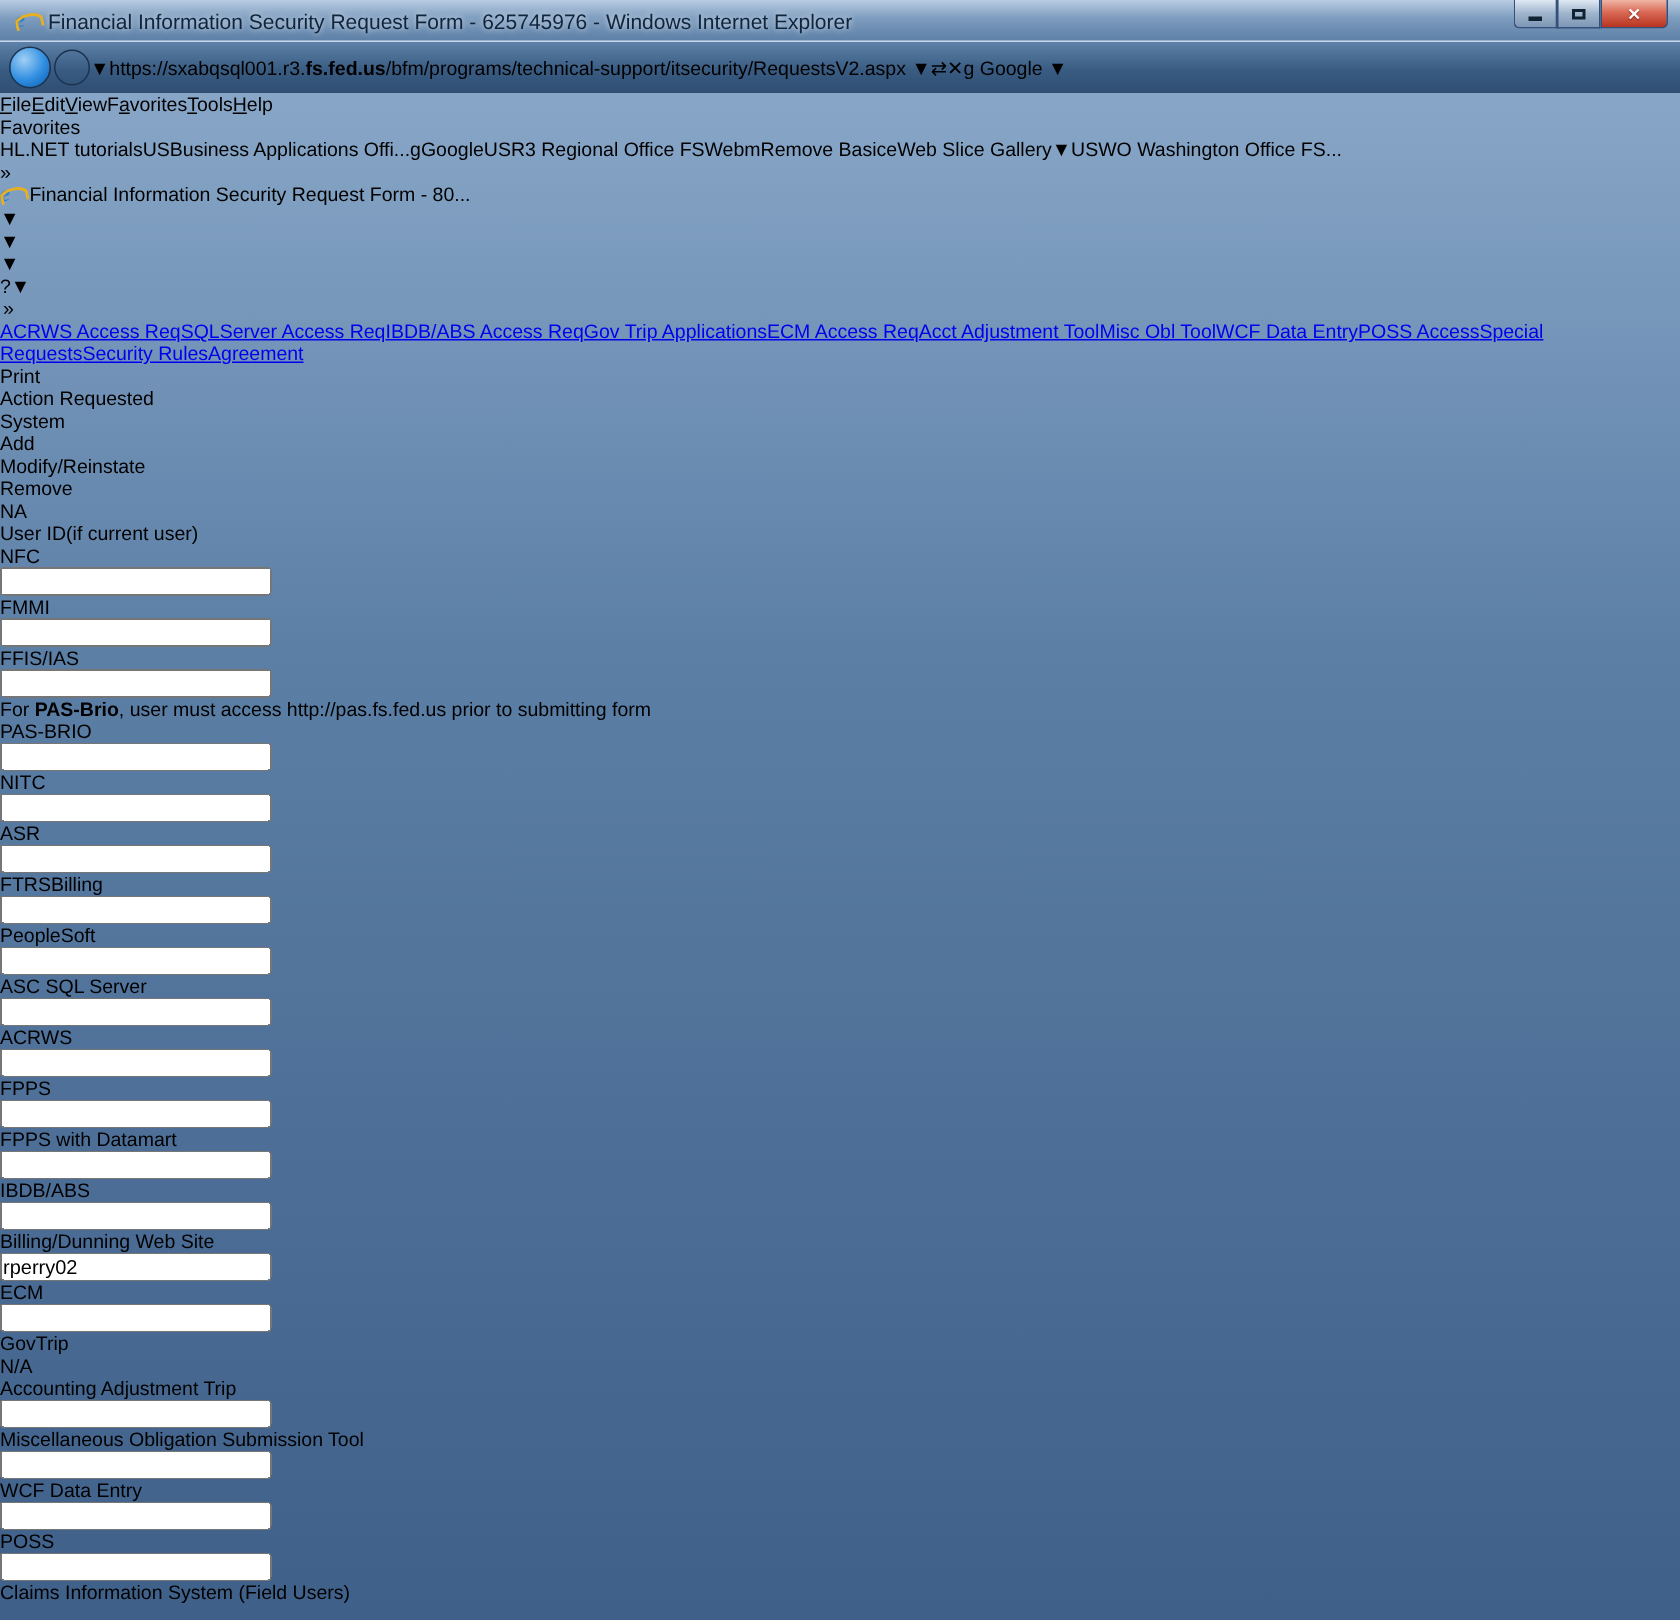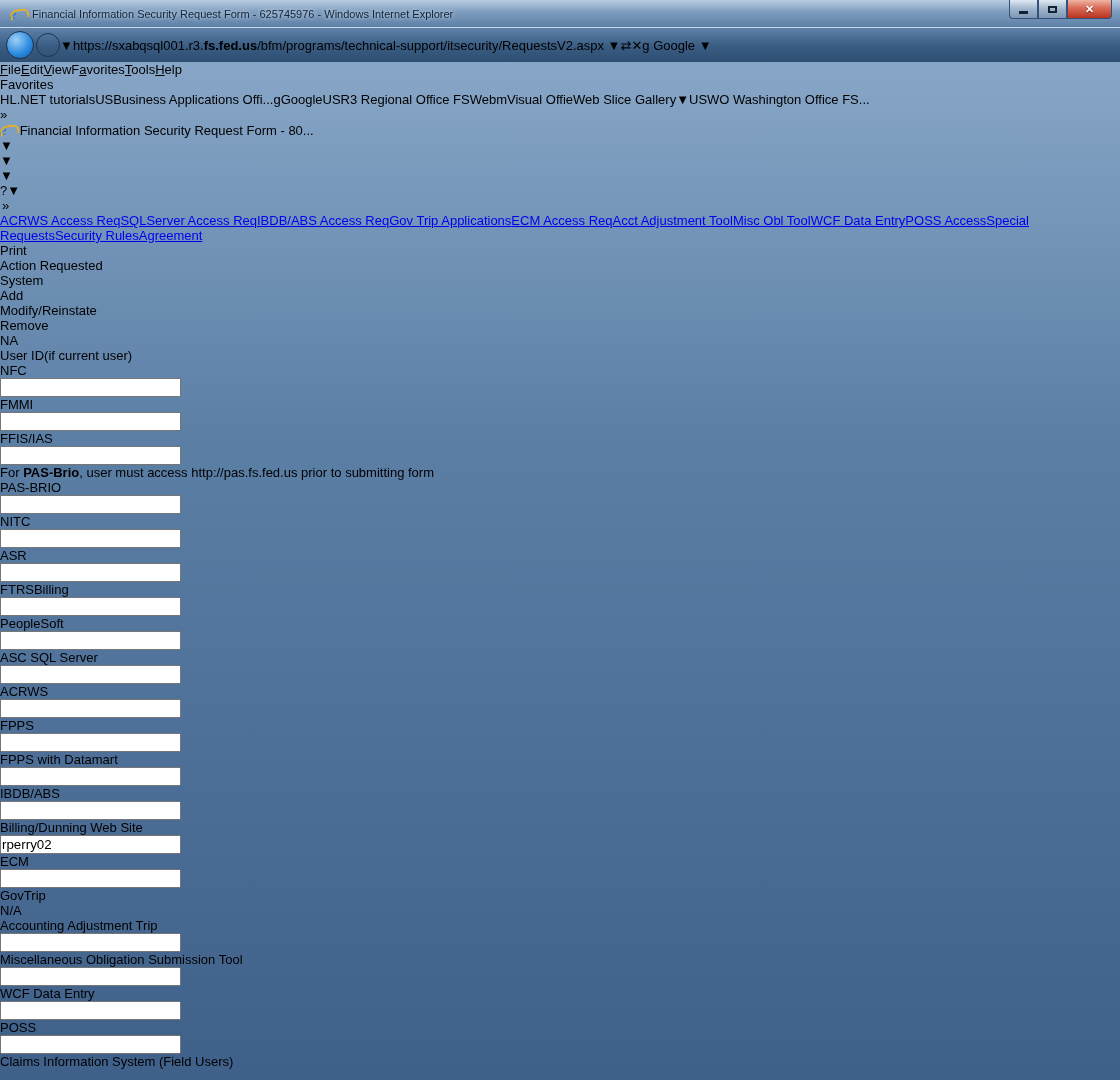--- a/index.html
+++ b/index.html
@@ -5,21 +5,21 @@
   * { margin:0; padding:0; box-sizing:border-box; }
   html,body { width:1120px; height:1080px; }
   body { font-family:"Liberation Sans", sans-serif; font-size:13px; overflow:hidden; background:#4a6b91; }
 
   .window { position:relative; width:1120px; height:1080px;
     background:linear-gradient(#8fadcd, #5c7fa6 40%, #3f6089); }
 
   
   .titlebar { position:relative; height:28px; display:flex; align-items:center; padding-left:10px;
     background:linear-gradient(#b8cce2, #7d9cbe 45%, #5d80a7); border-bottom:1px solid rgba(255,255,255,.25); }
-  .titlebar .app-title { color:#10243c; margin-left:6px; font-size:11px; text-shadow:0 0 4px rgba(255,255,255,.8); white-space:nowrap; }
+  .titlebar .app-title { color:#10243c; margin-left:6px; font-size:14px; text-shadow:0 0 4px rgba(255,255,255,.8); white-space:nowrap; }
   .ie-logo { display:inline-block; width:16px; height:16px; position:relative; font:italic bold 15px/16px "Liberation Serif",serif; color:#2f7fd3; }
   .ie-logo::before { content:"e"; }
   .ie-logo::after { content:""; position:absolute; left:0px; top:3px; width:15px; height:8px;
     border:2px solid #e8b021; border-bottom:none; border-radius:50% 50% 0 0; transform:rotate(-12deg); pointer-events:none; }
   .win-controls { position:absolute; top:0; right:8px; display:flex; }
   .win-btn { width:29px; height:19px; border:1px solid #35507a; border-top:none; display:flex; align-items:center; justify-content:center;
     background:linear-gradient(#dfe9f3, #9fb4cc 50%, #7e97b5); color:#0d2340; font-size:11px; }
   .win-btn.min { border-radius:0 0 0 4px; }
   .win-btn.close { width:45px; border-radius:0 0 4px 0; background:linear-gradient(#f0b4a4, #d96a56 45%, #b8341f); color:#fff; font-weight:bold; text-shadow:0 1px 1px #7c1508; }
   .win-btn .glyph-min { width:9px; height:3px; background:#123; margin-top:6px; }
@@ -184,21 +184,21 @@
     </div>
     <span class="fav-sep"></span>
     <div class="fav-btn">
       <span class="star add"></span>
     </div>
     <div id="fav-items" style="display:flex; align-items:flex-start;">
         <div class="fav-item"><span class="fav-ico ico-hl">HL</span><span>.NET tutorials</span></div>
         <div class="fav-item"><span class="fav-ico ico-usda">US</span><span>Business Applications Offi...</span></div>
         <div class="fav-item"><span class="fav-ico ico-google">g</span><span>Google</span></div>
         <div class="fav-item"><span class="fav-ico ico-fs">US</span><span>R3 Regional Office FSWeb</span></div>
-        <div class="fav-item"><span class="fav-ico ico-m">m</span><span>Visual Offi</span></div>
+        <div class="fav-item"><span class="fav-ico ico-m">m</span><span>Remove Basic</span></div>
         <div class="fav-item dim"><span class="fav-ico ico-ie">e</span><span>Web Slice Gallery</span><span class="chev-sm">▼</span></div>
         <div class="fav-item"><span class="fav-ico ico-fs">US</span><span>WO Washington Office FS...</span></div>
       </div>
     <span class="chev-dbl">»</span>
   </div>
 
   <div class="tabbar">
     <div class="tab">
       <span class="ie-logo" style="flex:none;"></span>
       <span>Financial Information Security Request Form - 80...</span>

